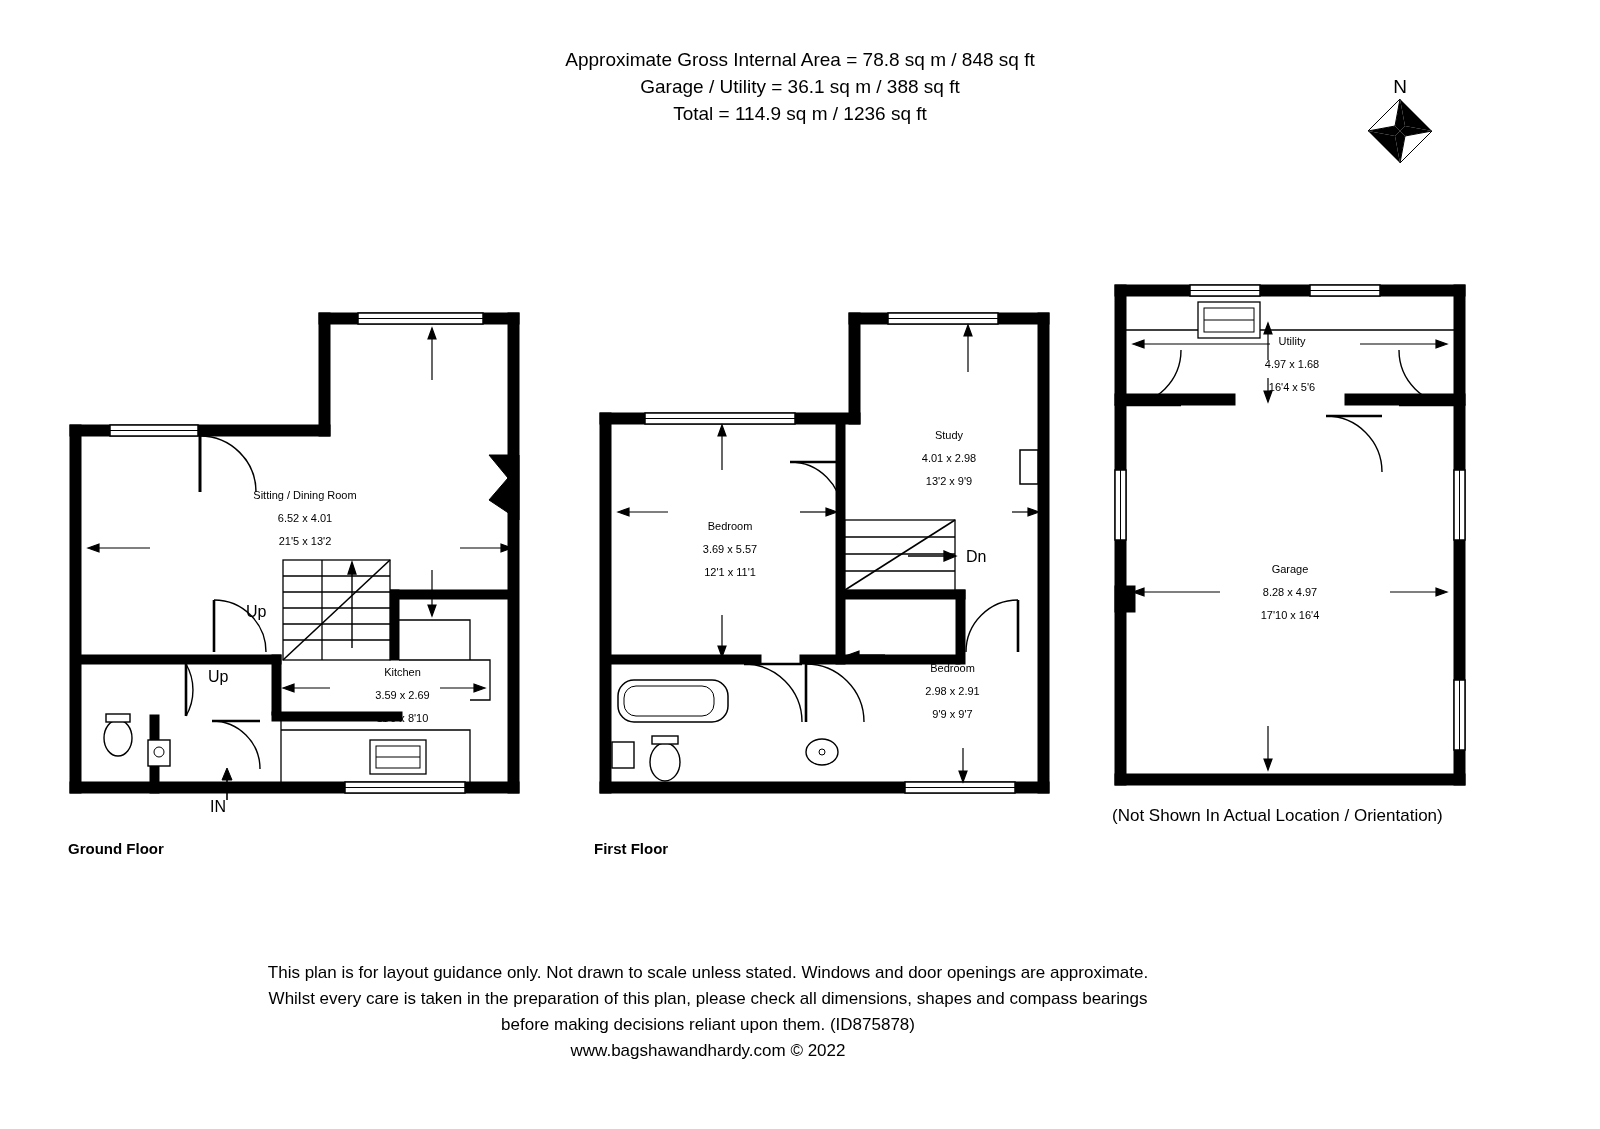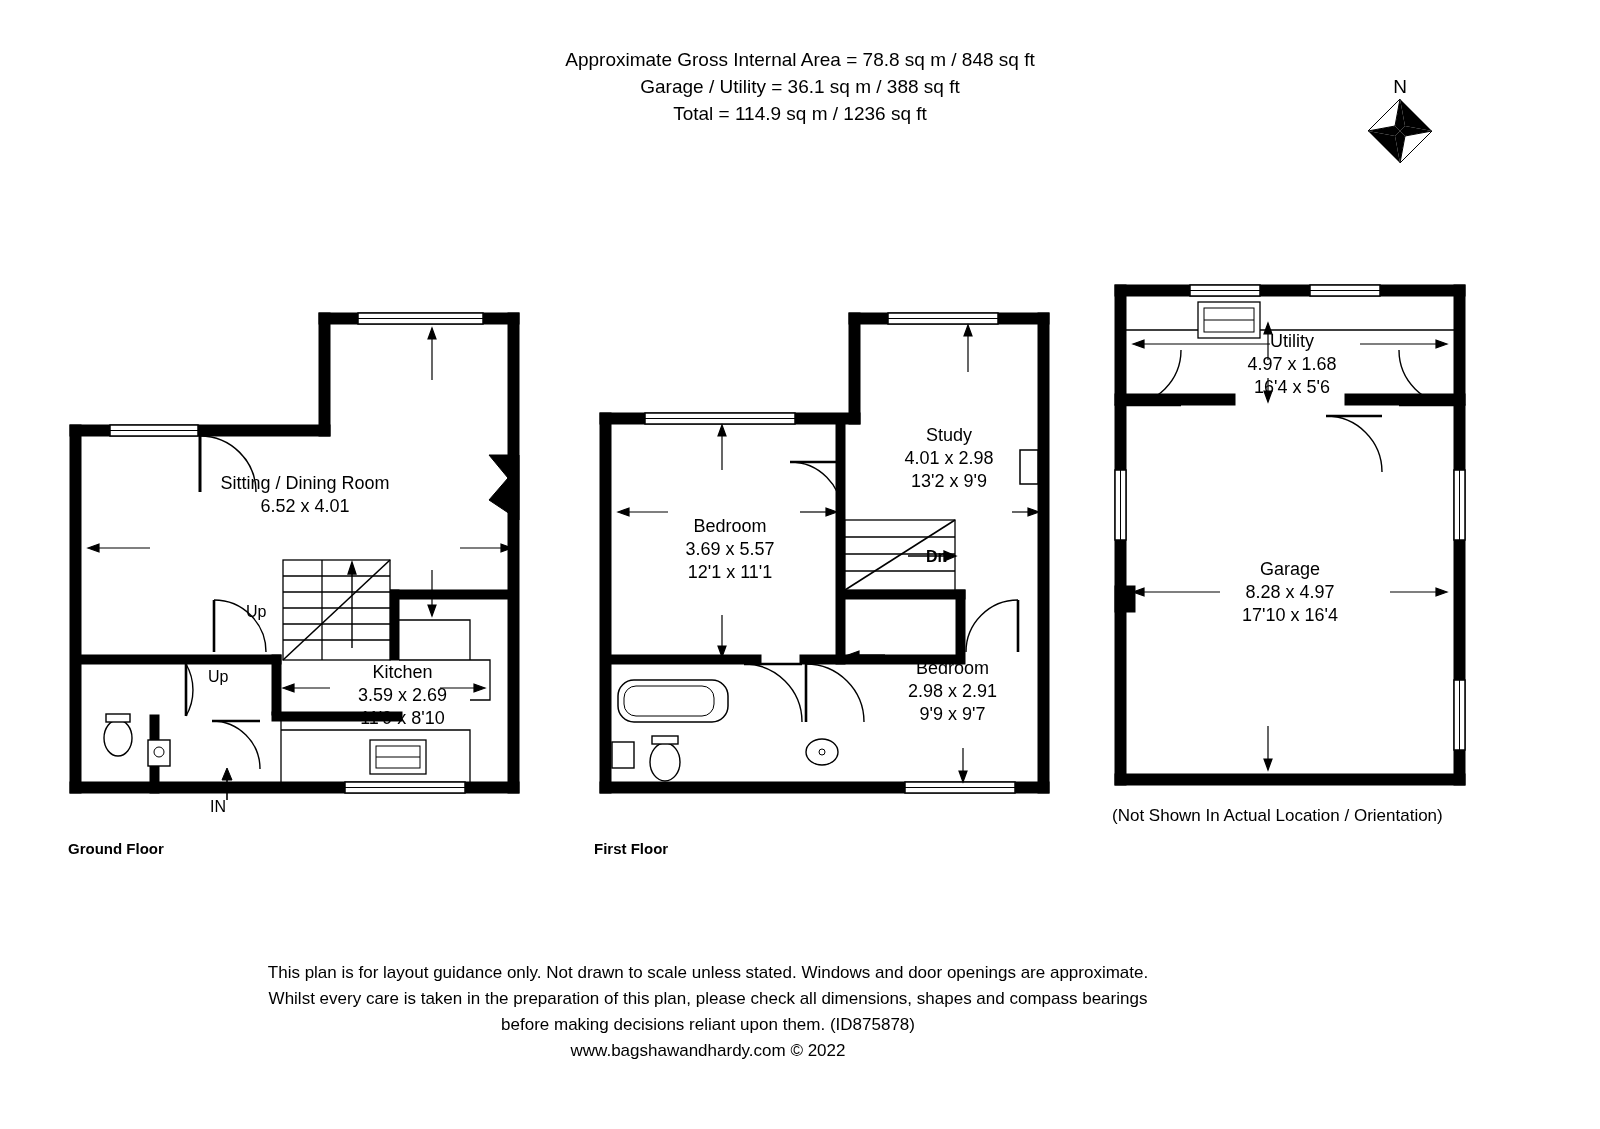--- a/index.html
+++ b/index.html
@@ -37,21 +37,21 @@
     font-size: 15px;
     font-weight: bold;
   }
   #ground-caption { left: 68px; top: 840px; }
   #first-caption  { left: 594px; top: 840px; }
   #garage-note    { left: 1112px; top: 806px; font-size: 17px; }
 
   
   .room-label {
     text-align: center;
-    font-size: 18px;
+    font-size: 11px;
     line-height: 23px;
     white-space: nowrap;
   }
   .room-label .name { }
   .room-label .dim  { }
 
   
   .plan-text { font-size: 16px; }
 
   
@@ -313,23 +313,24 @@
         <polygon points="1133,592 1144,588 1144,596" fill="#000"></polygon>
         <line x1="1390" y1="592" x2="1440" y2="592"></line>
         <polygon points="1447,592 1436,588 1436,596" fill="#000"></polygon>
         <line x1="1268" y1="726" x2="1268" y2="762"></line>
         <polygon points="1268,770 1264,759 1272,759" fill="#000"></polygon>
       </g>
     </g>
   </g>
 </svg>
 
-<div class="abs room-label" style="left:138px; top:472px; width:334px;">
+<div class="abs room-label" style="left:138px; top:484px; width:334px;">
   <div class="name">Sitting / Dining Room</div>
   <div class="dim">6.52 x 4.01</div>
+  <div class="dim">21'5 x 13'2</div>
 </div>
 
 <div class="abs room-label" style="left:295px; top:661px; width:215px;">
   <div class="name">Kitchen</div>
   <div class="dim">3.59 x 2.69</div>
   <div class="dim">11'9 x 8'10</div>
 </div>
 
 <div class="abs plan-text" style="left:246px; top:603px;">Up</div>
 <div class="abs plan-text" style="left:208px; top:668px;">Up</div>
@@ -346,21 +347,21 @@
   <div class="dim">3.69 x 5.57</div>
   <div class="dim">12'1 x 11'1</div>
 </div>
 
 <div class="abs room-label" style="left:860px; top:657px; width:185px;">
   <div class="name">Bedroom</div>
   <div class="dim">2.98 x 2.91</div>
   <div class="dim">9'9 x 9'7</div>
 </div>
 
-<div class="abs plan-text" style="left:926px; top:548px;font-weight:bold;">Dn</div>
+<div class="abs plan-text" style="left:966px; top:548px;">Dn</div>
 
 <div class="abs room-label" style="left:1197px; top:330px; width:190px;">
   <div class="name">Utility</div>
   <div class="dim">4.97 x 1.68</div>
   <div class="dim">16'4 x 5'6</div>
 </div>
 
 <div class="abs room-label" style="left:1195px; top:558px; width:190px;">
   <div class="name">Garage</div>
   <div class="dim">8.28 x 4.97</div>

